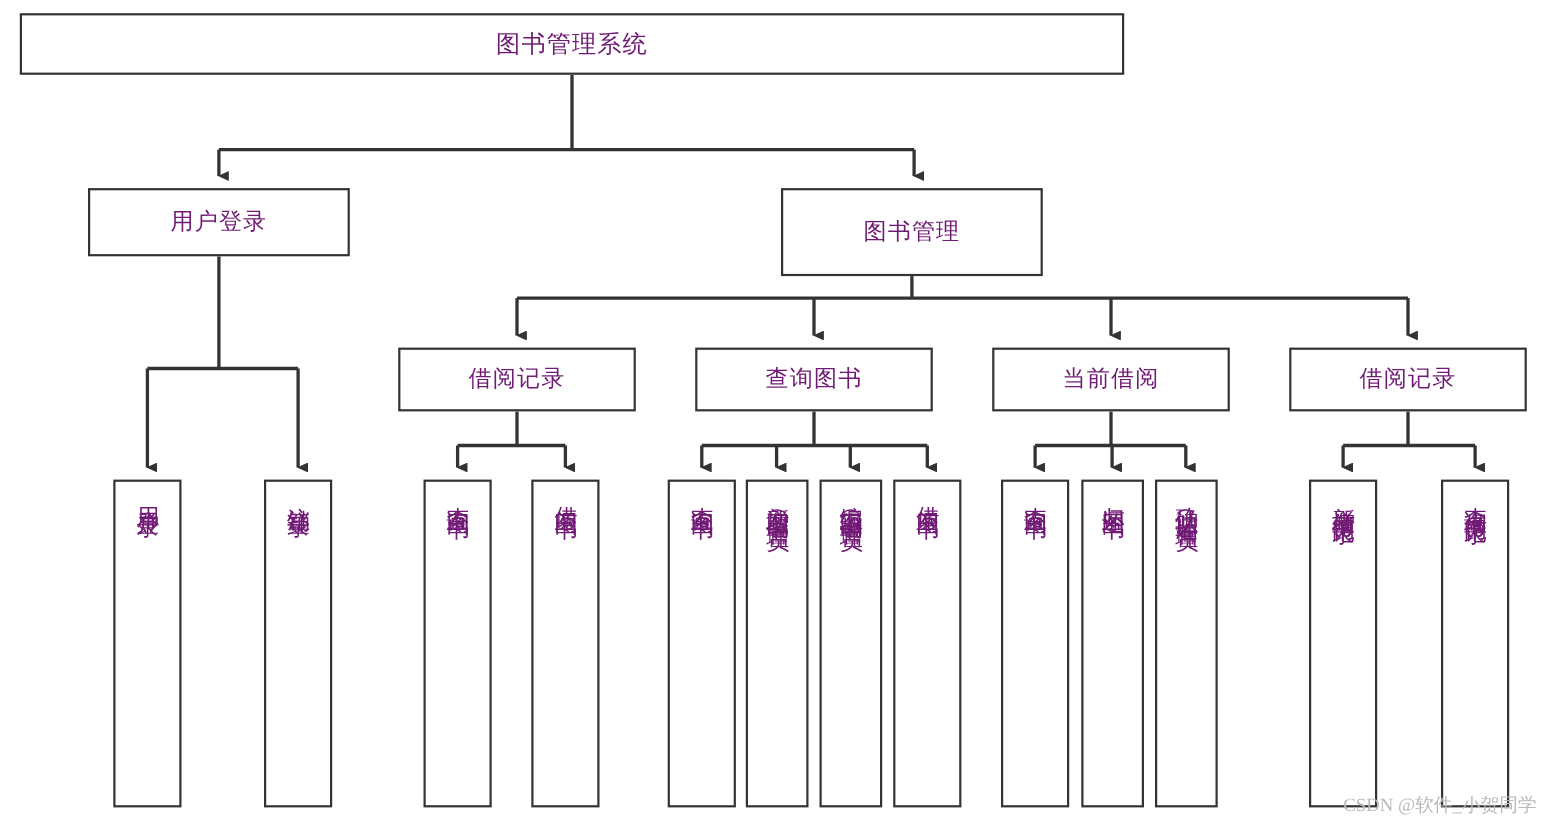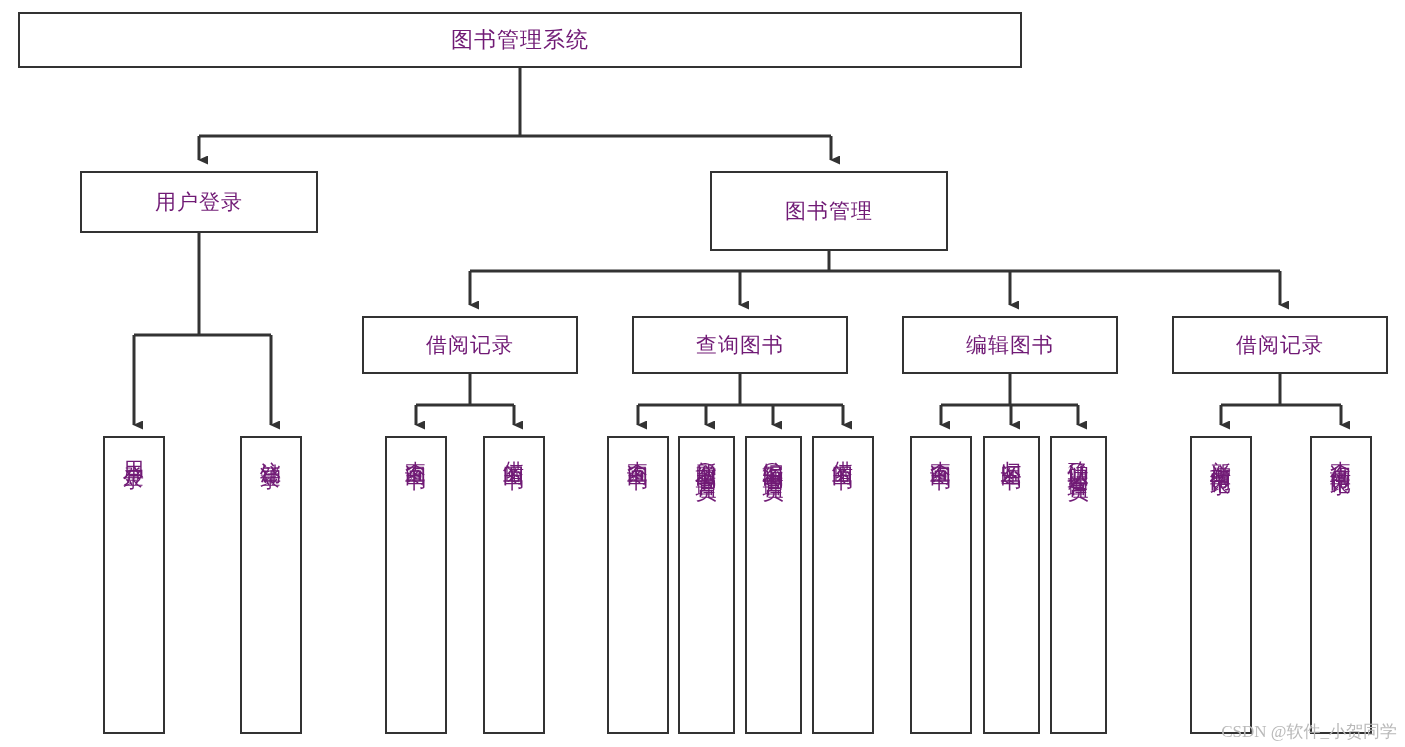--- a/index.html
+++ b/index.html
@@ -143,21 +143,21 @@
     <span class="node-label">图书管理</span>
   </div>
 
   <div class="node horiz" style="left:362px; top:316px; width:216px; height:58px;">
     <span class="node-label">借阅记录</span>
   </div>
   <div class="node horiz" style="left:632px; top:316px; width:216px; height:58px;">
     <span class="node-label">查询图书</span>
   </div>
   <div class="node horiz" style="left:902px; top:316px; width:216px; height:58px;">
-    <span class="node-label">编辑图书</span>
+    <span class="node-label">当前借阅</span>
   </div>
   <div class="node horiz" style="left:1172px; top:316px; width:216px; height:58px;">
     <span class="node-label">借阅记录</span>
   </div>
 
   <div class="node vert" style="left:103px; top:436px; width:62px; height:298px;">
     <span class="node-label">用户登录</span>
   </div>
   <div class="node vert" style="left:240px; top:436px; width:62px; height:298px;">
     <span class="node-label">注销登录</span>

